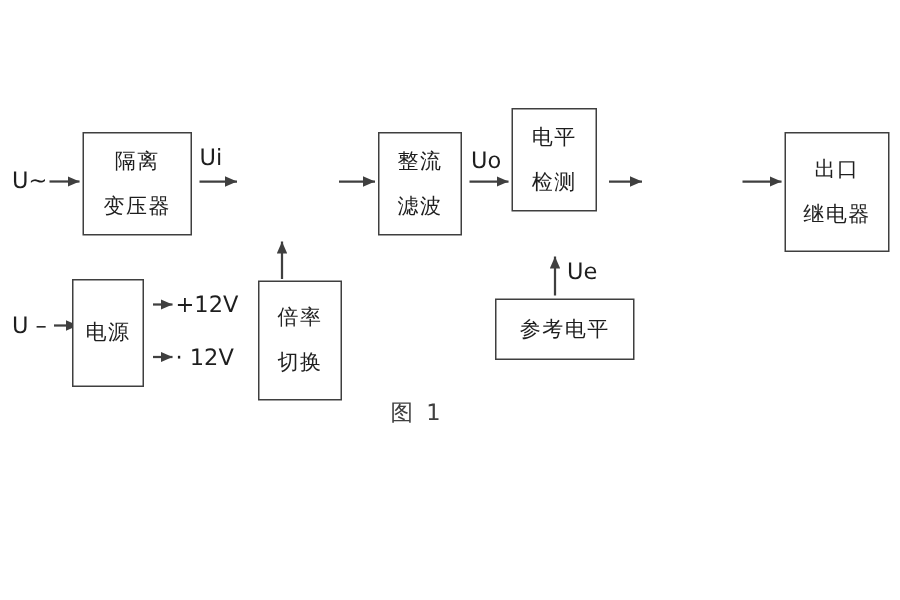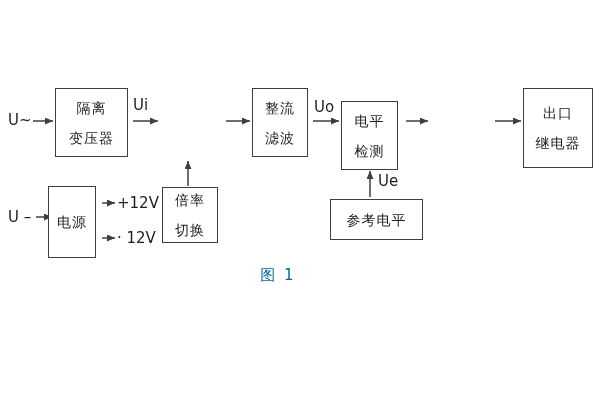--- a/index.html
+++ b/index.html
@@ -12,21 +12,21 @@
     position:absolute;box-sizing:border-box;border:1.5px solid #3f3f3f;background:#ffffff;
     display:flex;flex-direction:column;align-items:center;justify-content:center;gap:12px;
     font-size:14px;letter-spacing:1px;white-space:nowrap;
   }
   .box span{display:block;line-height:18px;}
   .sig{
     position:absolute;font-size:15px;line-height:16px;white-space:nowrap;color:#1e1e1e;
   }
   .caption{
     position:absolute;left:238px;top:266px;width:80px;text-align:center;
-    font-size:15px;letter-spacing:2px;color:#0369a1;
+    font-size:15px;letter-spacing:2px;color:#404040;
   }
 </style>
 </head>
 <body>
 
 <div class="canvas">
 
   <svg class="wires" width="600" height="400" viewBox="0 0 600 400">
     <defs>
       <marker id="ah" viewBox="0 0 8 7" markerWidth="8" markerHeight="7" refX="8" refY="3.5" orient="auto" markerUnits="userSpaceOnUse">
@@ -60,36 +60,36 @@
     <span>隔离</span>
     <span>变压器</span>
   </div>
 
 
   <div class="box" style="left:252px;top:88px;width:56px;height:69px">
     <span>整流</span>
     <span>滤波</span>
   </div>
 
-  <div class="box" style="left:341px;top:101px;width:57px;height:69px">
+  <div class="box" style="left:341px;top:72px;width:57px;height:69px">
     <span>电平</span>
     <span>检测</span>
   </div>
 
 
   <div class="box" style="left:523px;top:88px;width:70px;height:80px">
     <span>出口</span>
     <span>继电器</span>
   </div>
 
   <div class="box" style="left:48px;top:186px;width:48px;height:72px">
     <span>电源</span>
   </div>
 
-  <div class="box" style="left:162px;top:187px;width:56px;height:56px">
+  <div class="box" style="left:172px;top:187px;width:56px;height:80px">
     <span>倍率</span>
     <span>切换</span>
   </div>
 
   <div class="box" style="left:330px;top:199px;width:93px;height:41px">
     <span>参考电平</span>
   </div>
 
   <div class="caption">图 1</div>
 

